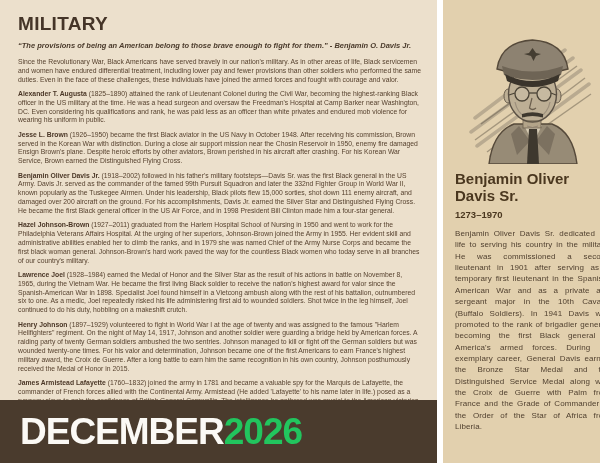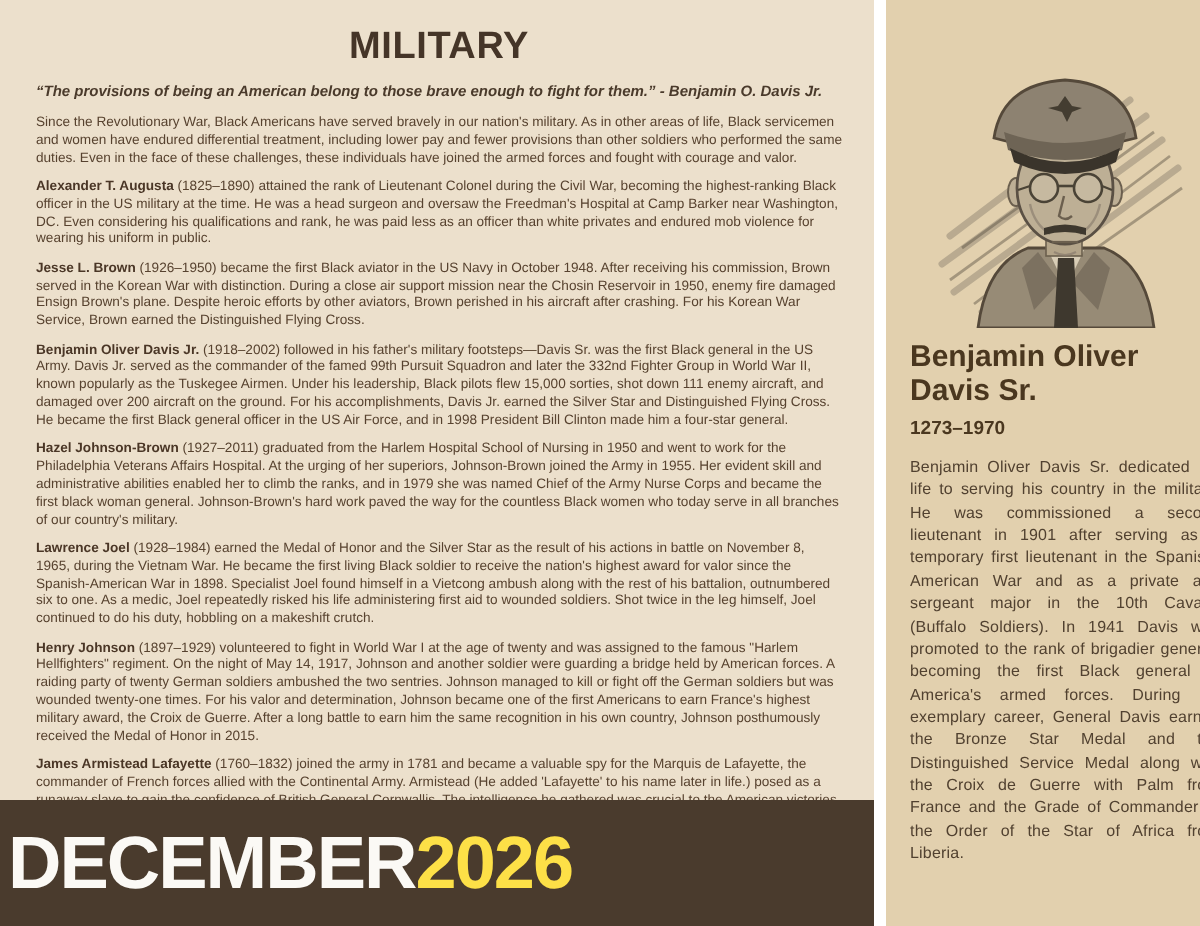--- a/index.html
+++ b/index.html
@@ -10,40 +10,40 @@
     font-family:"Liberation Sans", sans-serif;
   }
   
   .main {
     position:absolute; left:0; top:0; width:437px; height:463px;
     background:#ece0cc;
   }
   .content { padding:13px 16px 0 18px; }
   .title {
     font-size:19px; font-weight:800; letter-spacing:.3px;
-    color:#453528; margin:0 0 6px 0;text-align:center;
+    color:#453528; margin:0 0 6px 0;
   }
   .quote {
     font-size:7.5px; font-style:italic; font-weight:700;
     color:#4a3a2b; white-space:nowrap; margin:0 0 8px 0;
   }
   .para {
     font-size:6.8px; line-height:1.3; color:#57422f;
     margin:0 0 5.5px 0; text-align:left;
   }
   .para .b { font-weight:700; color:#4a3626; }
   
   .footer {
     position:absolute; left:0; bottom:0; width:437px; height:63px;
     background:#4a3b2d; display:flex; align-items:center;
-    padding-left:4px; box-sizing:border-box;
+    padding-left:20px; box-sizing:border-box;
   }
   .footer span { font-size:37px; font-weight:800; letter-spacing:-1px; line-height:1; }
   .footer .month { color:#fbf9f5; }
-  .footer .year  { color:#fde047; }
+  .footer .year  { color:#22c55e; }
   
   .sidebar {
     position:absolute; left:443px; top:0; width:178px; height:463px;
     background:#e2d0ae;
   }
   .sb-inner { padding:22px 11px 0 12px; }
   .portrait { width:132px; height:142px; margin:0 auto; display:block; }
   .sb-name {
     font-size:15px; font-weight:800; color:#4a371f;
     line-height:1.1; margin-top:7px;

